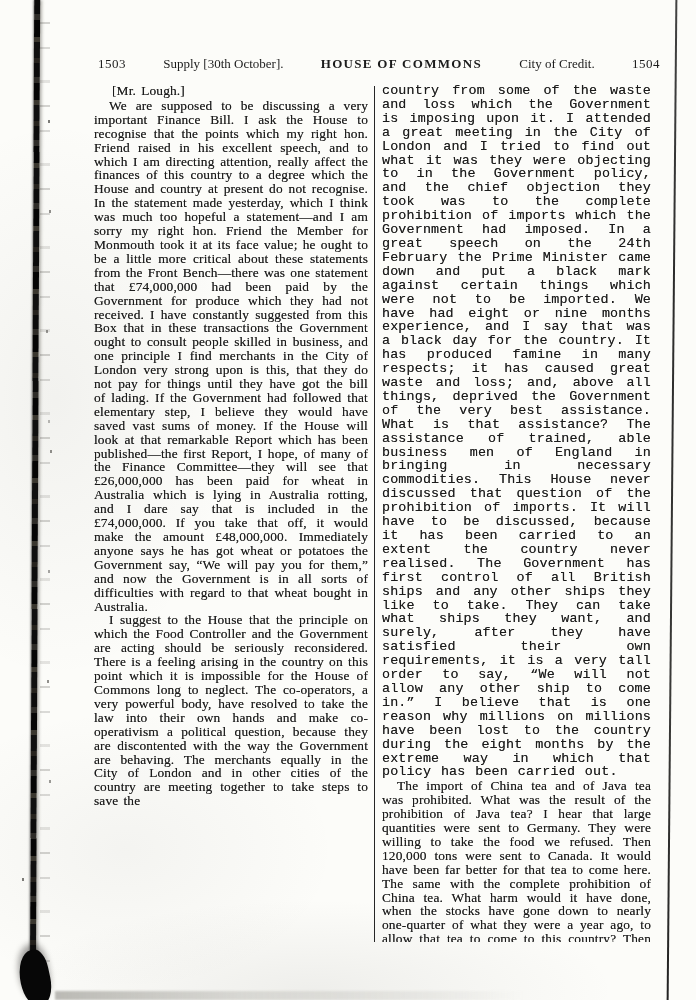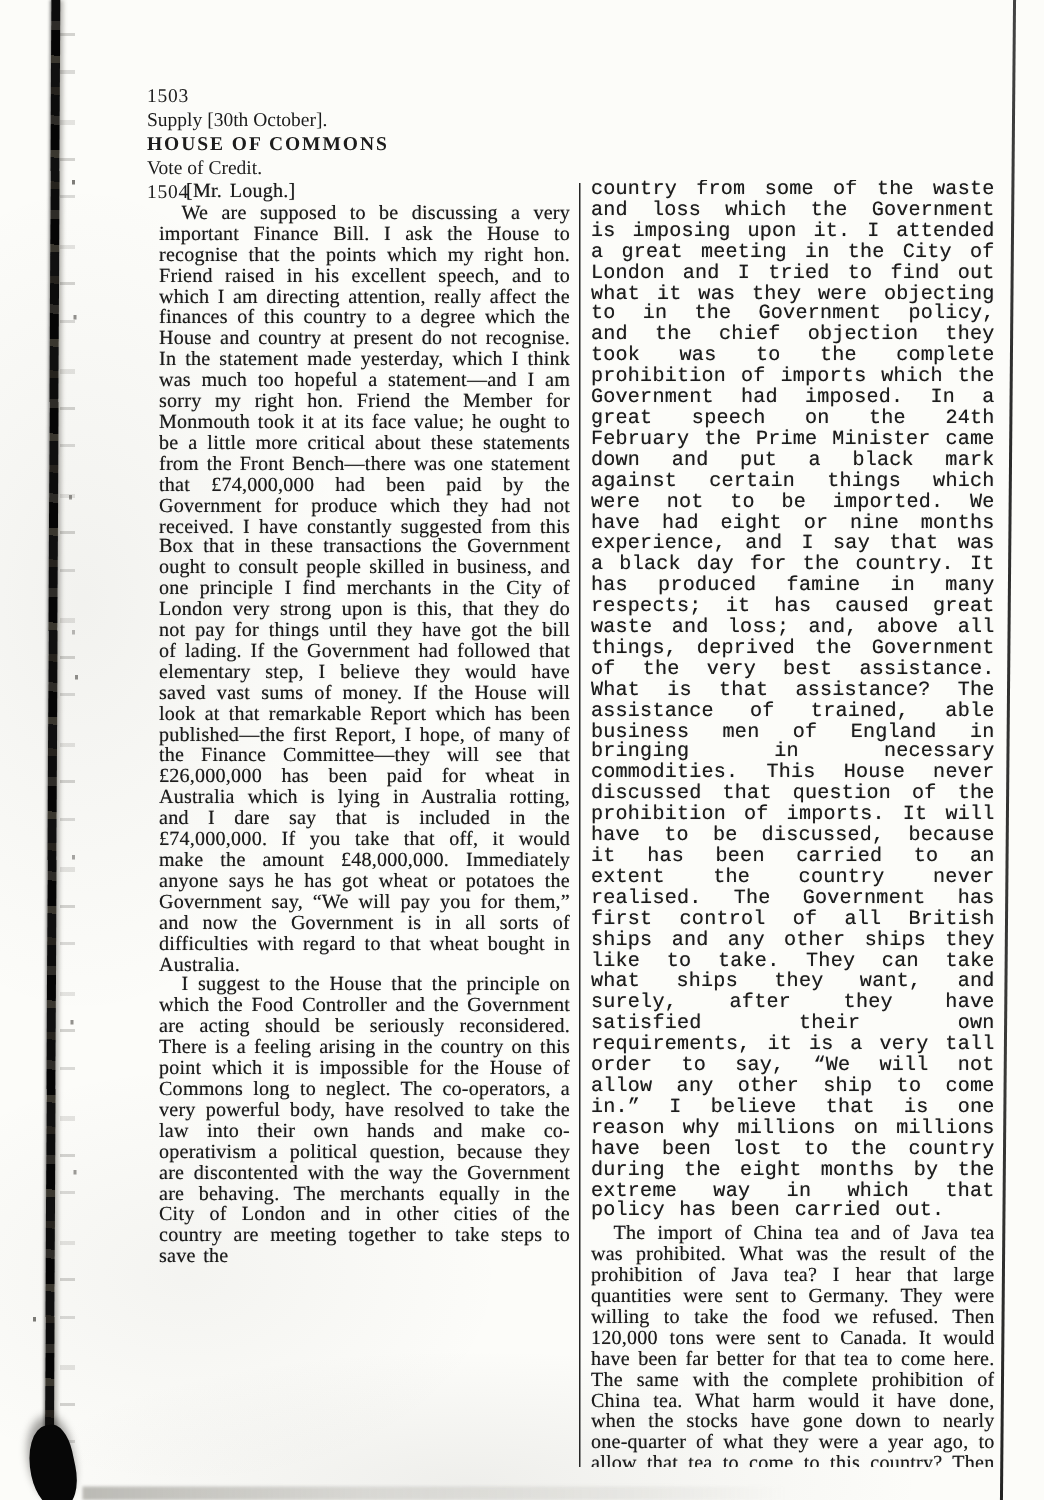--- a/index.html
+++ b/index.html
@@ -53,30 +53,29 @@
   }
   .bottom-smudge{
     position:absolute;left:55px;bottom:0;width:470px;height:9px;
     background:linear-gradient(90deg,rgba(110,108,100,.45),rgba(140,138,130,.25) 40%,rgba(150,148,140,.12) 80%,transparent);
     filter:blur(1px);
   }
 
   .page-header{
     position:absolute;top:56px;left:98px;width:562px;height:18px;
     display:flex;align-items:baseline;justify-content:space-between;
-    font-size:13px;white-space:nowrap;flex-direction:column;
+    font-size:13px;white-space:nowrap;
   }
   .page-header .pgnum{letter-spacing:.5px;}
   .page-header .ital{}
   .page-header .caps{font-weight:bold;letter-spacing:1.3px;font-size:13px;}
 
   .columns{
-    position:absolute;top:84px;left:106px;width:557px;height:858px;
+    position:absolute;top:84px;left:94px;width:557px;height:858px;
     display:flex;
-    margin-top:36px;
   }
   .column{
     width:274px;height:100%;overflow:hidden;
     font-size:13.4px;line-height:13.9px;text-align:justify;
     letter-spacing:.15px;word-spacing:1.6px;
     text-shadow:0 0 .45px rgba(10,10,10,.6);
   }
   .column.right-col{width:269px;}
   .col-gap{
     width:14px;height:100%;position:relative;flex:none;
@@ -98,21 +97,21 @@
   <div class="binding-noise"></div>
   <div class="margin-specks"></div>
   <div class="corner-blob"></div>
   <div class="right-edge-line"></div>
   <div class="bottom-smudge"></div>
 
   <header class="page-header">
     <span class="pgnum">1503</span>
     <span class="ital">Supply [30th October].</span>
     <span class="caps">HOUSE OF COMMONS</span>
-    <span class="ital">Vote of Credit.</span>
+    <span class="ital">City of Credit.</span>
     <span class="pgnum">1504</span>
   </header>
 
   <main class="columns">
 
     <section class="column left-col">
       <p class="speaker">[Mr. Lough.]</p>
       <p>We are supposed to be discussing a very important Finance Bill.  I ask the House to recognise that the points which my right hon. Friend raised in his excellent speech, and to which I am directing attention, really affect the finances of this country to a degree which the House and country at present do not recognise.  In the statement made yesterday, which I think was much too hopeful a statement—and I am sorry my right hon. Friend the Member for Monmouth took it at its face value; he ought to be a little more critical about these statements from the Front Bench—there was one statement that £74,000,000 had been paid by the Government for produce which they had not received.  I have constantly suggested from this Box that in these transactions the Government ought to consult people skilled in business, and one principle I find merchants in the City of London very strong upon is this, that they do not pay for things until they have got the bill of lading.  If the Government had followed that elementary step, I believe they would have saved vast sums of money.  If the House will look at that remarkable Report which has been published—the first Report, I hope, of many of the Finance Committee—they will see that £26,000,000 has been paid for wheat in Australia which is lying in Australia rotting, and I dare say that is included in the £74,000,000.  If you take that off, it would make the amount £48,000,000.  Immediately anyone says he has got wheat or potatoes the Government say, “We will pay you for them,” and now the Government is in all sorts of difficulties with regard to that wheat bought in Australia.</p>
       <p>I suggest to the House that the principle on which the Food Controller and the Government are acting should be seriously reconsidered.  There is a feeling arising in the country on this point which it is impossible for the House of Commons long to neglect.  The co-operators, a very powerful body, have resolved to take the law into their own hands and make co-operativism a political question, because they are discontented with the way the Government are behaving.  The merchants equally in the City of London and in other cities of the country are meeting together to take steps to save the</p>
     </section>

